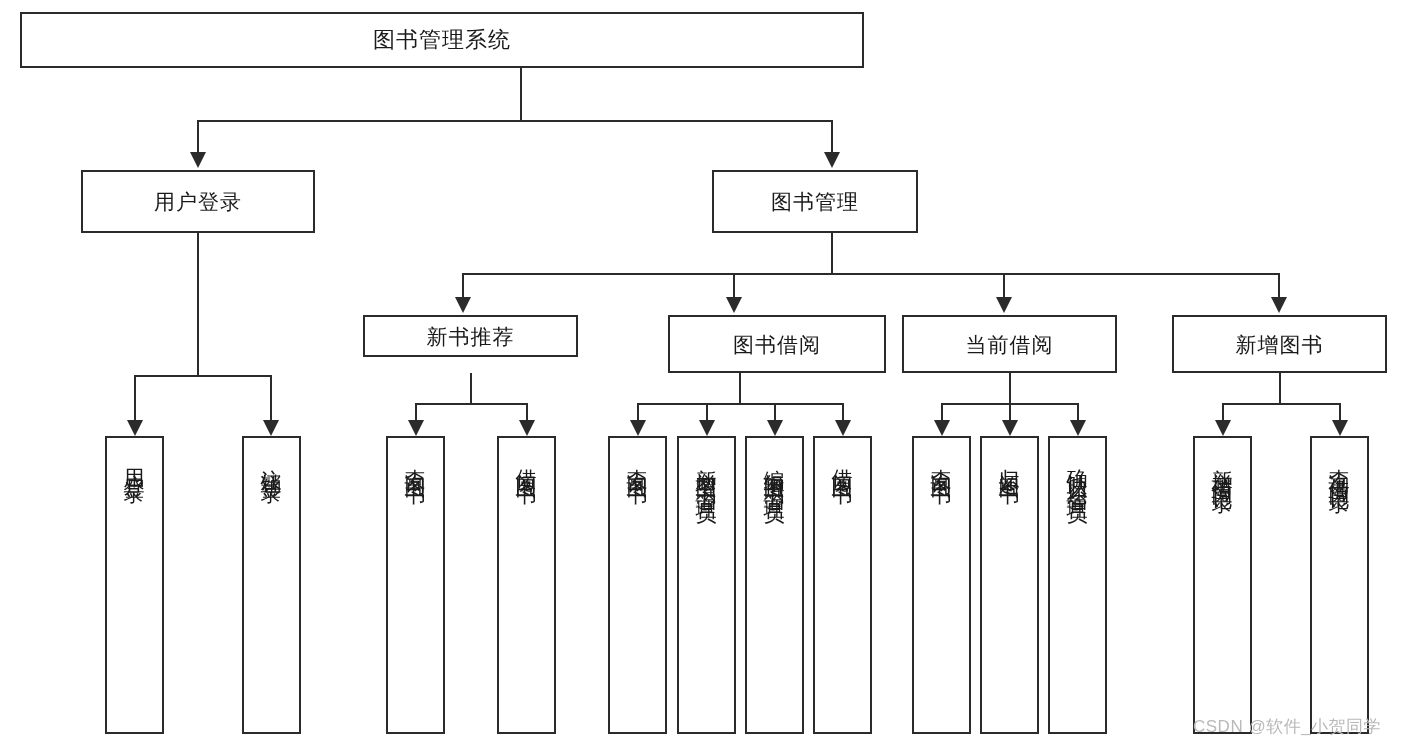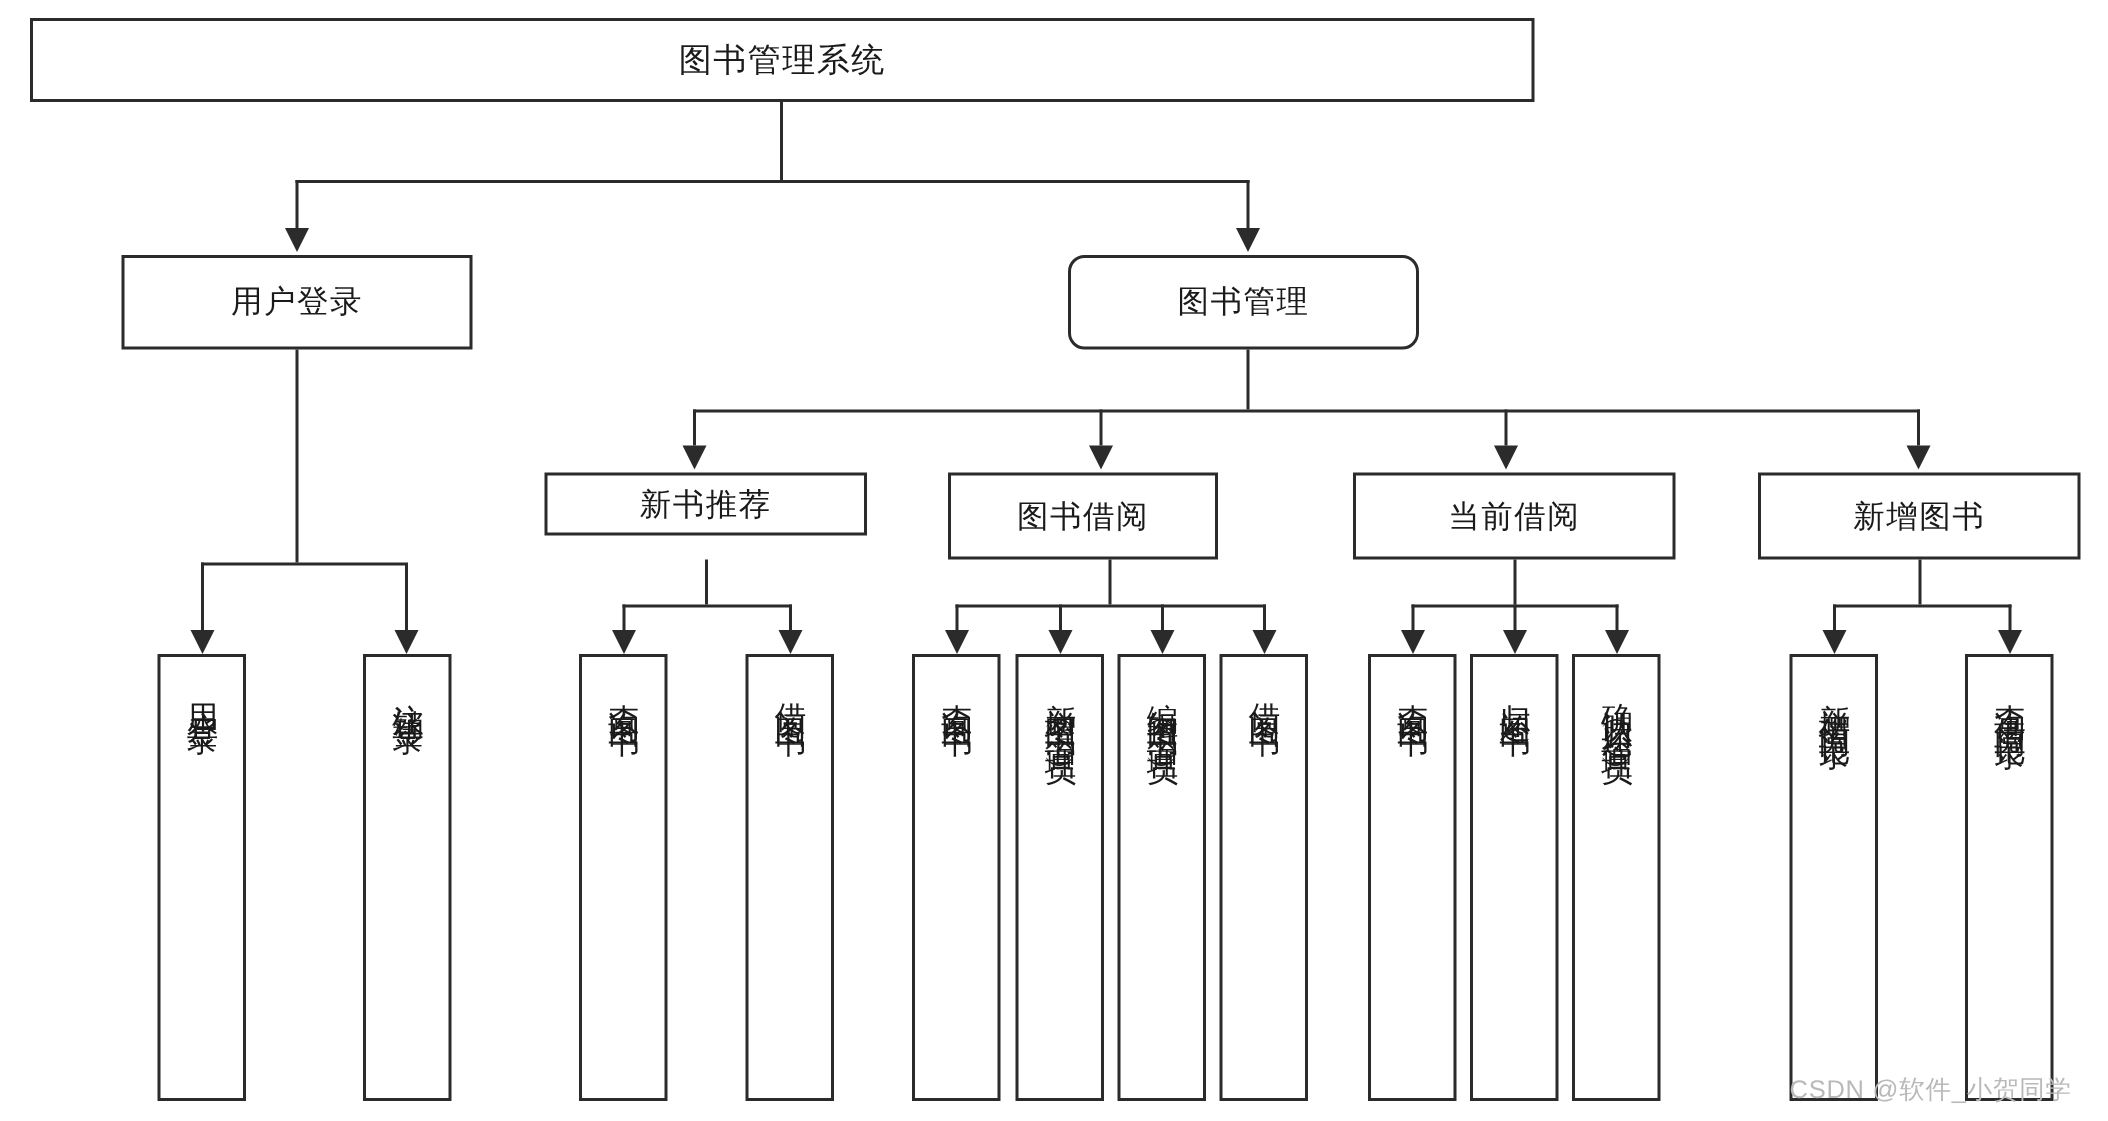--- a/index.html
+++ b/index.html
@@ -79,39 +79,39 @@
     font-size: 17px;
     white-space: nowrap;
     letter-spacing: 0.5px;
   }
 </style>
 </head>
 <body>
 
 <div id="canvas">
 
-  <div class="node horiz root" style="left:20px; top:12px; width:1003px; height:56px;">
+  <div class="node horiz root" style="left:20px; top:12px; width:844px; height:56px;">
     <span class="node-label">图书管理系统</span>
   </div>
 
   <div class="vline" style="left:520px; top:68px; width:2px; height:52px;"></div>
 
   <div class="hline" style="left:197px; top:120px; width:636px; height:2px;"></div>
 
   <div class="vline" style="left:197px; top:120px; width:2px; height:32px;"></div>
   <div class="arrow" style="left:190px; top:152px;"></div>
 
   <div class="vline" style="left:831px; top:120px; width:2px; height:32px;"></div>
   <div class="arrow" style="left:824px; top:152px;"></div>
 
   <div class="node horiz" style="left:81px; top:170px; width:234px; height:63px;">
     <span class="node-label">用户登录</span>
   </div>
 
-  <div class="node horiz" style="left:712px; top:170px; width:234px; height:63px;border-radius:11px;">
+  <div class="node horiz" style="left:712px; top:170px; width:206px; height:63px;">
     <span class="node-label">图书管理</span>
   </div>
 
   <div class="vline" style="left:197px; top:233px; width:2px; height:142px;"></div>
   <div class="hline" style="left:134px; top:375px; width:136px; height:2px;"></div>
   <div class="vline" style="left:134px; top:375px; width:2px; height:45px;"></div>
   <div class="arrow" style="left:127px; top:420px;"></div>
   <div class="vline" style="left:270px; top:375px; width:2px; height:45px;"></div>
   <div class="arrow" style="left:263px; top:420px;"></div>
 
@@ -126,21 +126,21 @@
 
   <div class="vline" style="left:1003px; top:273px; width:2px; height:24px;"></div>
   <div class="arrow" style="left:996px; top:297px;"></div>
 
   <div class="vline" style="left:1278px; top:273px; width:2px; height:24px;"></div>
   <div class="arrow" style="left:1271px; top:297px;"></div>
 
   <div class="node horiz" style="left:363px; top:315px; width:215px; height:42px;">
     <span class="node-label">新书推荐</span>
   </div>
-  <div class="node horiz" style="left:632px; top:315px; width:180px; height:58px;">
+  <div class="node horiz" style="left:668px; top:315px; width:218px; height:58px;">
     <span class="node-label">图书借阅</span>
   </div>
   <div class="node horiz" style="left:902px; top:315px; width:215px; height:58px;text-align:center;">
     <span class="node-label">当前借阅</span>
   </div>
   <div class="node horiz" style="left:1172px; top:315px; width:215px; height:58px;">
     <span class="node-label">新增图书</span>
   </div>
 
   <div class="vline" style="left:470px; top:373px; width:2px; height:30px;"></div>

